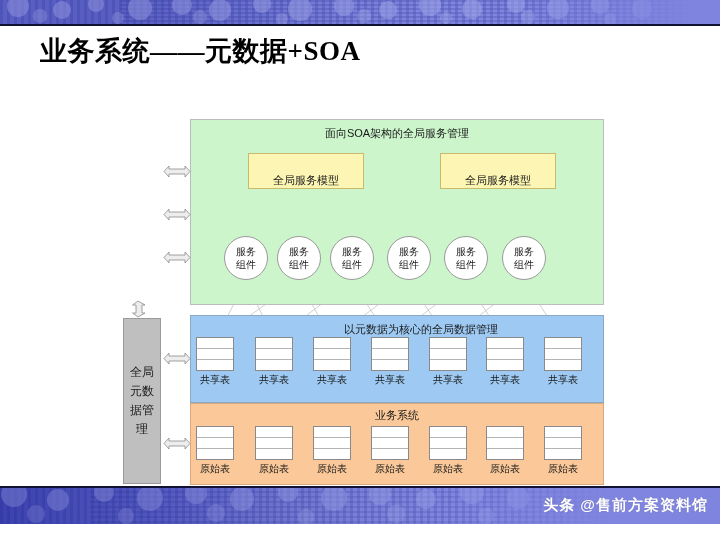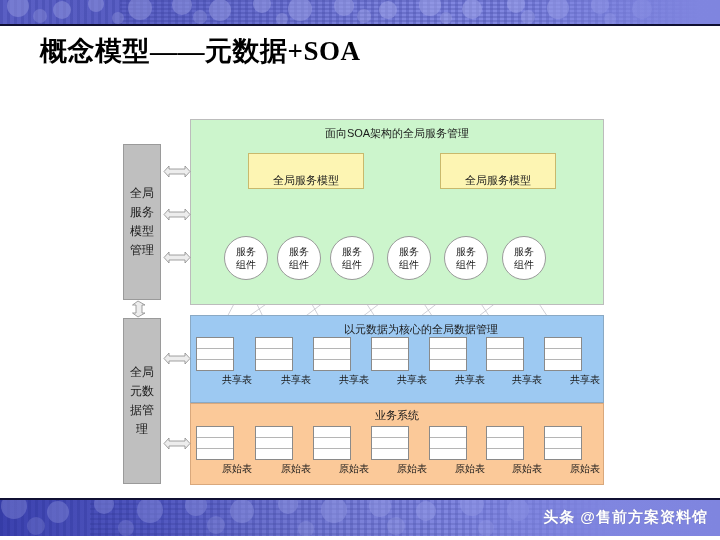--- a/index.html
+++ b/index.html
@@ -22,21 +22,21 @@
     left: 0; top: 0;
     width: 720px; height: 26px;
     background: linear-gradient(90deg,
         #5a5fc4 0%, #585dc2 14%, #6167c9 26%,
         #6e74d2 38%, #7a80da 50%, #8187e0 62%,
         #8086e0 78%, #7f85df 100%);
     overflow: hidden;
   }
   .banner-bottom {
     position: absolute;
-    left: 0; bottom: 4px;
+    left: 0; bottom: 16px;
     width: 720px; height: 38px;
     background: linear-gradient(90deg,
         #3b41ae 0%, #464cb6 10%, #5258c0 22%,
         #6a70cd 36%, #7a80d8 50%, #8187e0 64%,
         #8086e0 80%, #7f85df 100%);
     overflow: hidden;
   }
   .banner-dots {
     position: absolute;
     left: 0; top: 0;
@@ -189,21 +189,20 @@
   }
   .tbl i.r1 { top: 10px; }
   .tbl i.r2 { top: 21px; }
   .tbl-cap {
     position: absolute;
     width: 46px;
     text-align: center;
     font-size: 10px;
     color: #1a1a1a;
     white-space: nowrap;
-    margin-left: 22px;
   }
 
   
   .wires {
     position: absolute;
     left: 0; top: 0;
     width: 720px; height: 540px;
     pointer-events: none;
   }
 
@@ -272,21 +271,21 @@
           <circle cx="364" cy="16" r="7"></circle>
           <circle cx="446" cy="18" r="6"></circle>
           <circle cx="528" cy="17" r="7"></circle>
           <circle cx="610" cy="19" r="6"></circle>
         </g>
       </g>
     </svg>
     <div class="banner-line"></div>
   </div>
 
-  <div class="title">概念模型——元数据+SOA</div>
+  <div class="title">业务系统——元数据+SOA</div>
 
   <div class="diagram">
 
     <svg class="wires" viewBox="0 0 720 540">
       <g stroke="#9fb8a2" stroke-width="0.8" fill="none" opacity=".85">
 
         <path d="M306,189 L246,236"></path>
         <path d="M306,189 L299,236"></path>
         <path d="M306,189 L352,236"></path>
         <path d="M306,189 L409,236"></path>
@@ -441,23 +440,20 @@
       </div>
 
     <div class="tbl-cap" style="left:192px; top:462px;">原始表</div>
     <div class="tbl-cap" style="left:251px; top:462px;">原始表</div>
     <div class="tbl-cap" style="left:309px; top:462px;">原始表</div>
     <div class="tbl-cap" style="left:367px; top:462px;">原始表</div>
     <div class="tbl-cap" style="left:425px; top:462px;">原始表</div>
     <div class="tbl-cap" style="left:482px; top:462px;">原始表</div>
     <div class="tbl-cap" style="left:540px; top:462px;">原始表</div>
 
-    <div class="mgmt-box" id="mgmt-service">
-      <div class="mgmt-label">全局服务模型管理</div>
-    </div>
     <div class="mgmt-box" id="mgmt-meta">
       <div class="mgmt-label">全局元数据管理</div>
     </div>
 
     <svg class="harrow" style="left:163px; top:165px;" viewBox="0 0 28 13">
       <path d="M6,1 L1,6.5 L6,12 L6,9 L22,9 L22,12 L27,6.5 L22,1 L22,4 L6,4 Z" fill="#ededed" stroke="#8c8c8c" stroke-width="0.8"></path>
     </svg>
     <svg class="harrow" style="left:163px; top:208px;" viewBox="0 0 28 13">
       <path d="M6,1 L1,6.5 L6,12 L6,9 L22,9 L22,12 L27,6.5 L22,1 L22,4 L6,4 Z" fill="#ededed" stroke="#8c8c8c" stroke-width="0.8"></path>
     </svg>

